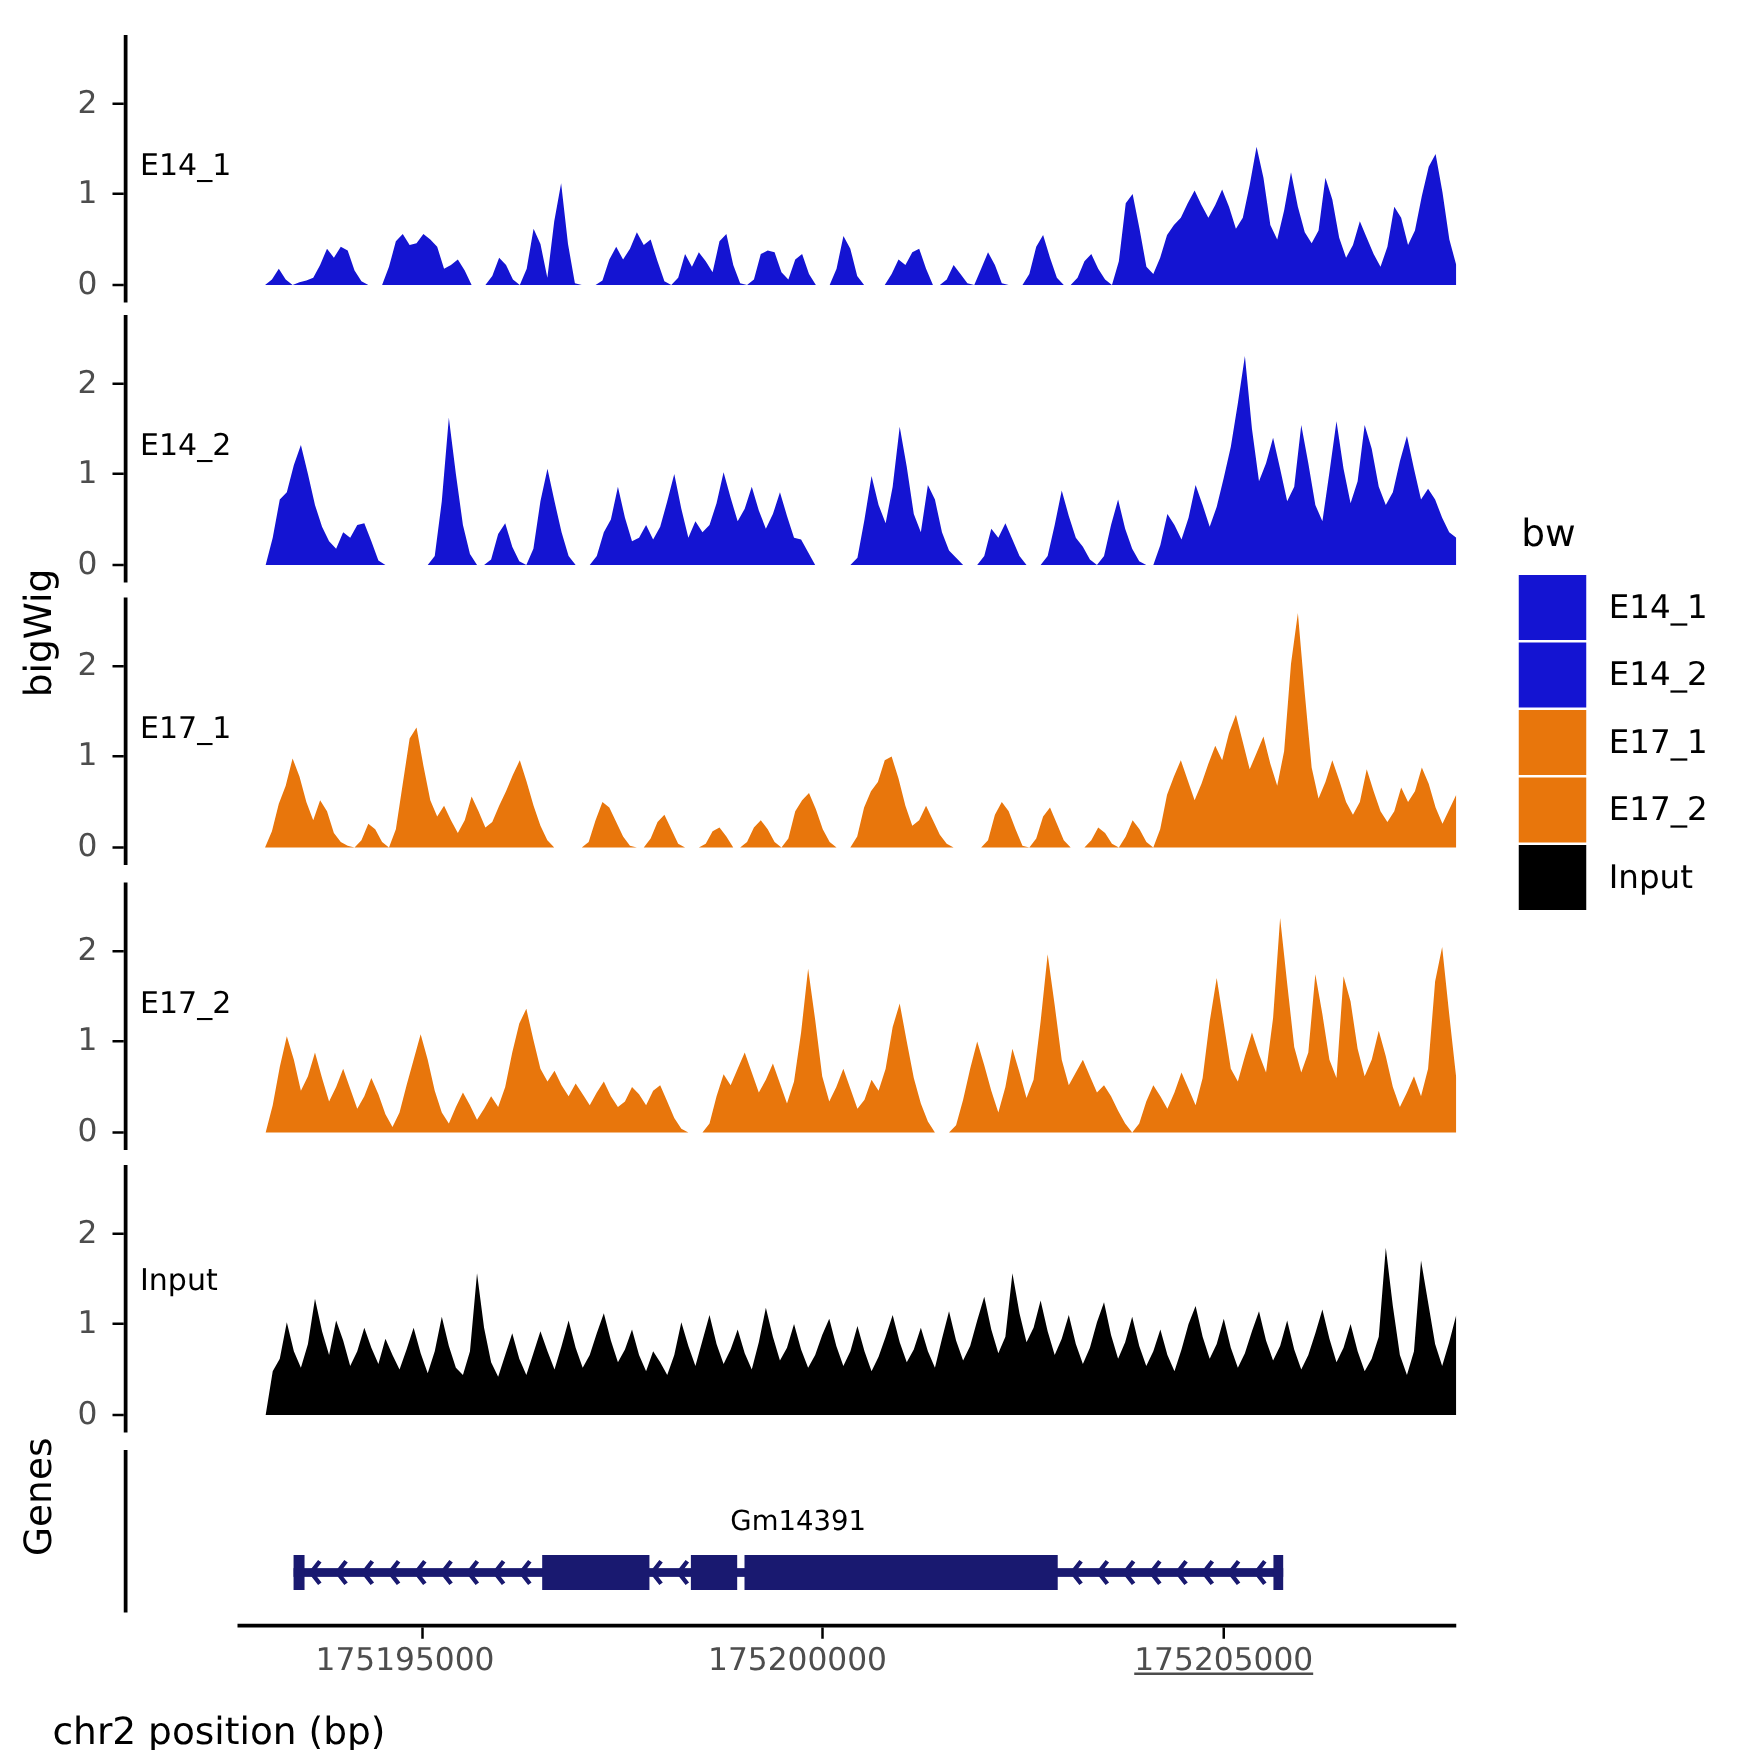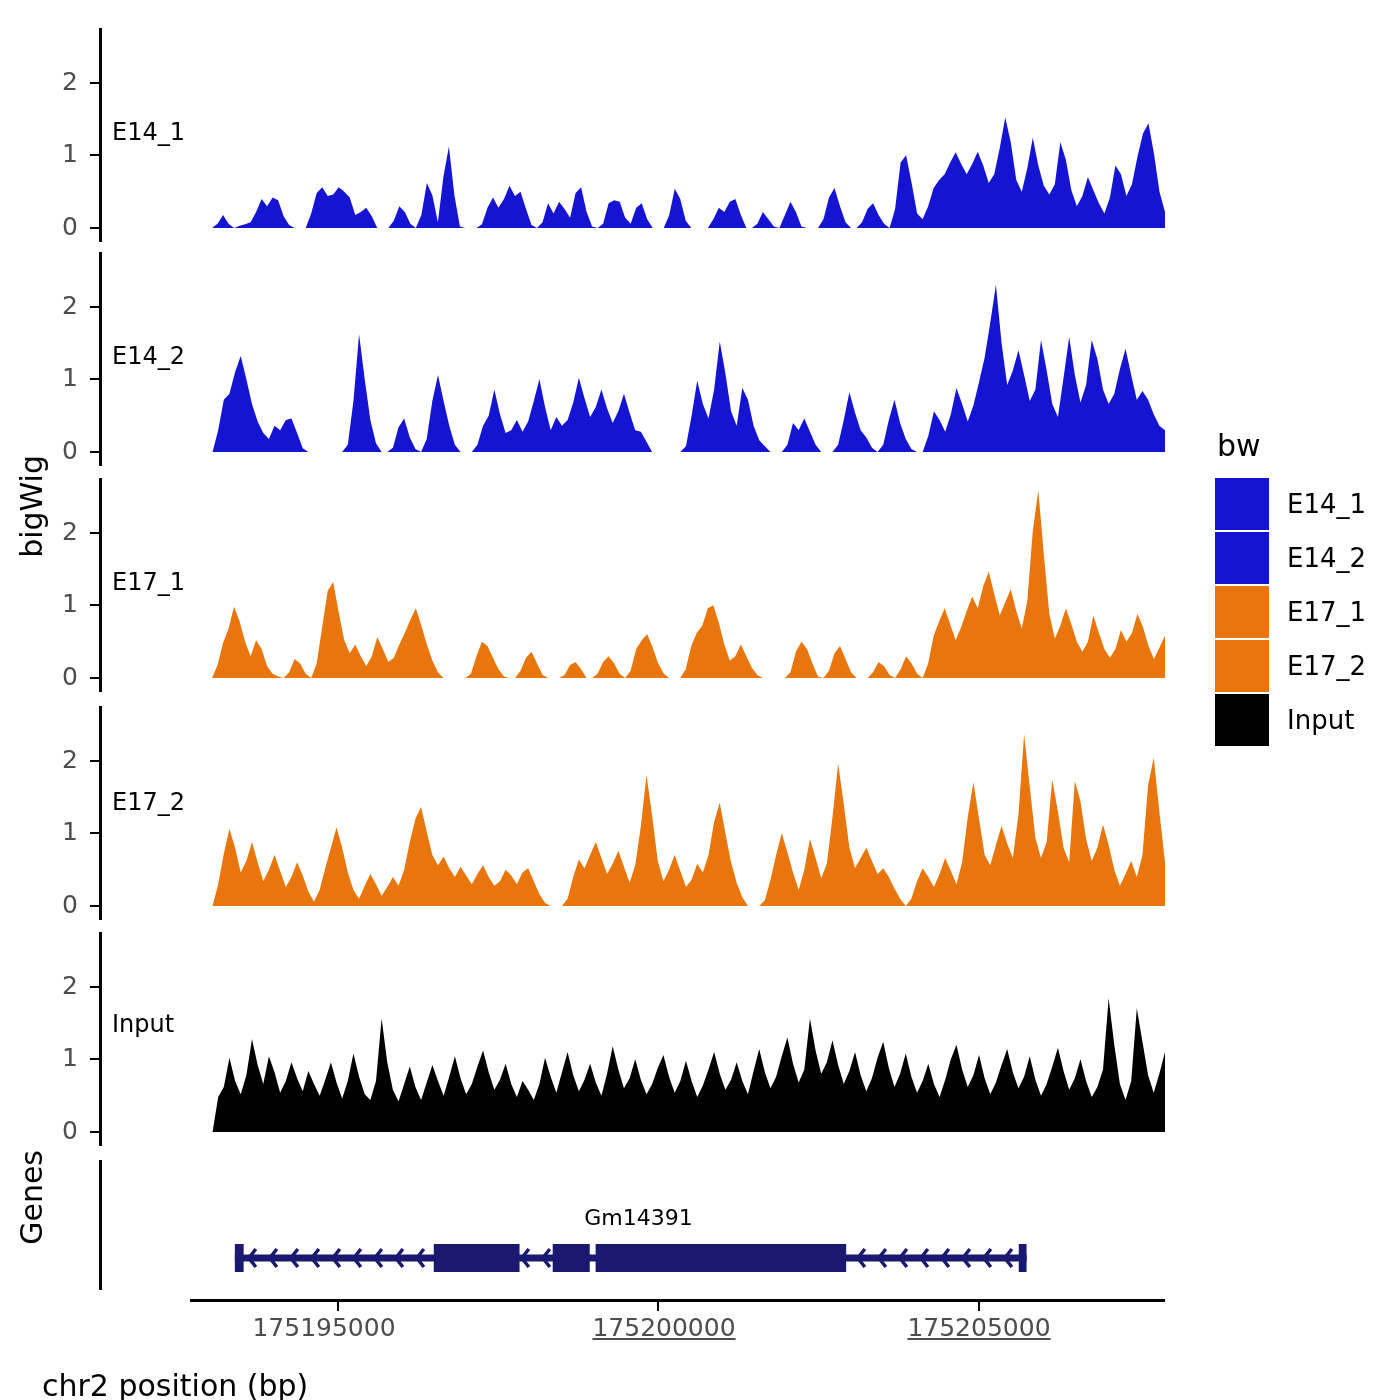--- a/index.html
+++ b/index.html
@@ -13,21 +13,21 @@
   .tick{position:absolute;left:90px;width:9px;height:2px;background:#000;}
   .ticklabel{position:absolute;right:0;width:78px;text-align:right;font-size:25px;color:#4d4d4d;line-height:1;}
   .tracklabel{position:absolute;left:112px;font-size:24px;color:#000;white-space:nowrap;}
   .plotarea{position:absolute;left:190px;width:975px;overflow:visible;}
   .plotarea svg{display:block;}
   .xaxis-line{position:absolute;left:190px;width:975px;height:3px;background:#000;top:1299px;}
   .xtick{position:absolute;width:2px;height:9px;background:#000;top:1302px;}
   .xticklabel{position:absolute;top:1313px;font-size:25px;color:#4d4d4d;transform:translateX(-50%);white-space:nowrap;}
   .genes-axisline{position:absolute;left:99px;width:3px;background:#000;top:1160px;height:130px;}
   .genelabel{position:absolute;font-size:22px;color:#000;transform:translateX(-50%);white-space:nowrap;}
-  .legend{position:absolute;left:1215px;top:428px;}
+  .legend{position:absolute;left:1215px;top:410px;}
   .legend-title{font-size:30px;color:#000;margin:0 0 14px 2px;}
   .legend-row{display:flex;align-items:center;height:54px;}
   .legend-swatch{width:54px;height:52px;display:block;}
   .legend-text{font-size:26px;color:#000;margin-left:18px;}
 </style>
 </head>
 <body>
 
 <div id="root">
 
@@ -133,21 +133,21 @@
         <rect x="828.75" y="9" width="7.800000000000007" height="28" fill="#191970"></rect>
       </svg>
       <div class="genelabel" style="left: 638.5px; top: 1205px; text-align: center;">Gm14391</div>
     </div>
 
   <div class="xaxis-line"></div>
   <div id="xticks">
       <div class="xtick" style="left: 336.533px;"></div>
       <div class="xticklabel" style="left: 324px;">175195000</div>
       <div class="xtick" style="left: 657.257px;"></div>
-      <div class="xticklabel" style="left: 664px; text-decoration: underline;">175200000</div>
+      <div class="xticklabel" style="left: 638px;">175200000</div>
       <div class="xtick" style="left: 977.98px;"></div>
       <div class="xticklabel" style="left: 978.98px; text-decoration: underline;">175205000</div>
     </div>
 
   <div class="legend">
     <div class="legend-title">bw</div>
     <div id="legend-rows">
         <div class="legend-row">
           <span class="legend-swatch" style="background: rgb(20, 20, 210);"></span>
           <span class="legend-text">E14_1</span>

